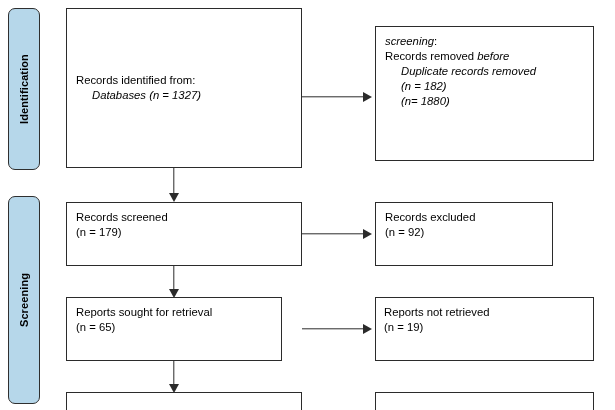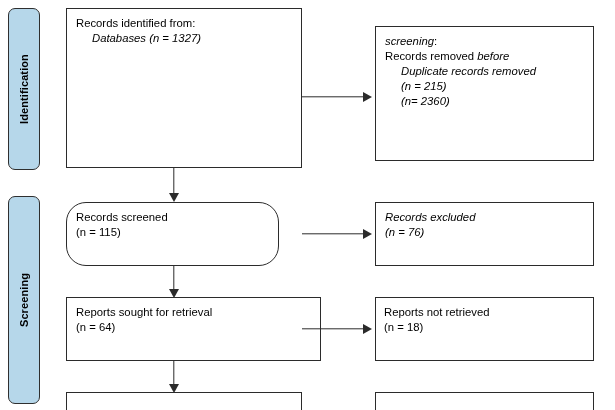--- a/index.html
+++ b/index.html
@@ -114,76 +114,76 @@
 
   <div class="phase-bar" style="left:8px; top:8px; width:30px; height:160px;">
     <span class="phase-text">Identification</span>
   </div>
 
   <div class="phase-bar" style="left:8px; top:196px; width:30px; height:206px;">
     <span class="phase-text">Screening</span>
   </div>
 
   <div class="box" style="left:66px; top:8px; width:236px; height:160px;">
-    <div class="line" style="">Records identified from:</div>
+    <div class="line" style="margin-top:57px;">Records identified from:</div>
     <div class="line indent">Databases (n = 1327)</div>
   </div>
 
   <div class="arrow-h" style="left:302px; top:91px; width:70px; height:12px;">
     <div class="shaft" style="width:62px;"></div>
     <div class="head"></div>
   </div>
 
   <div class="box" style="left:375px; top:26px; width:219px; height:135px;">
     <div class="line"><span class="ital">screening</span>:</div>
 
     <div class="line"><span>Records removed <span class="ital">before</span></span></div>
     <div class="line indent">Duplicate records removed</div>
-    <div class="line indent">(n = 215)</div>
-    <div class="line indent">(n= 2360)</div>
+    <div class="line indent">(n = 182)</div>
+    <div class="line indent">(n= 1880)</div>
   </div>
 
   <div class="arrow-v" style="left:168px; top:168px; width:12px; height:34px;">
     <div class="shaft" style="height:26px;"></div>
     <div class="head"></div>
   </div>
 
-  <div class="box" style="left:66px; top:202px; width:213px; height:64px;border-radius:20px;">
+  <div class="box" style="left:66px; top:202px; width:236px; height:64px;">
     <div class="line">Records screened</div>
-    <div class="line">(n = 115)</div>
+    <div class="line">(n = 179)</div>
   </div>
 
   <div class="arrow-h" style="left:302px; top:228px; width:70px; height:12px;">
     <div class="shaft" style="width:62px;"></div>
     <div class="head"></div>
   </div>
 
-  <div class="box" style="left:375px; top:202px; width:219px; height:64px;font-style:italic;">
+  <div class="box" style="left:375px; top:202px; width:178px; height:64px;">
     <div class="line">Records excluded</div>
-    <div class="line">(n = 76)</div>
+    <div class="line">(n = 92)</div>
   </div>
 
   <div class="arrow-v" style="left:168px; top:266px; width:12px; height:32px;">
     <div class="shaft" style="height:24px;"></div>
     <div class="head"></div>
   </div>
 
-  <div class="box" style="left:66px; top:297px; width:255px; height:64px;">
+  <div class="box" style="left:66px; top:297px; width:216px; height:64px;">
     <div class="line">Reports sought for retrieval</div>
-    <div class="line">(n = 64)</div>
+    <div class="line">(n = 65)</div>
   </div>
 
   <div class="arrow-h" style="left:302px; top:323px; width:70px; height:12px;">
     <div class="shaft" style="width:62px;"></div>
     <div class="head"></div>
   </div>
 
   <div class="box" style="left:375px; top:297px; width:219px; height:64px;padding-left:8px;">
     <div class="line">Reports not retrieved</div>
-    <div class="line">(n = 18)</div>
+    <div class="line">(n = 19)</div>
   </div>
 
   <div class="arrow-v" style="left:168px; top:361px; width:12px; height:32px;">
     <div class="shaft" style="height:24px;"></div>
     <div class="head"></div>
   </div>
 
   <div class="box" style="left:66px; top:392px; width:236px; height:40px;"></div>
 
   <div class="box" style="left:375px; top:392px; width:219px; height:40px;"></div>

